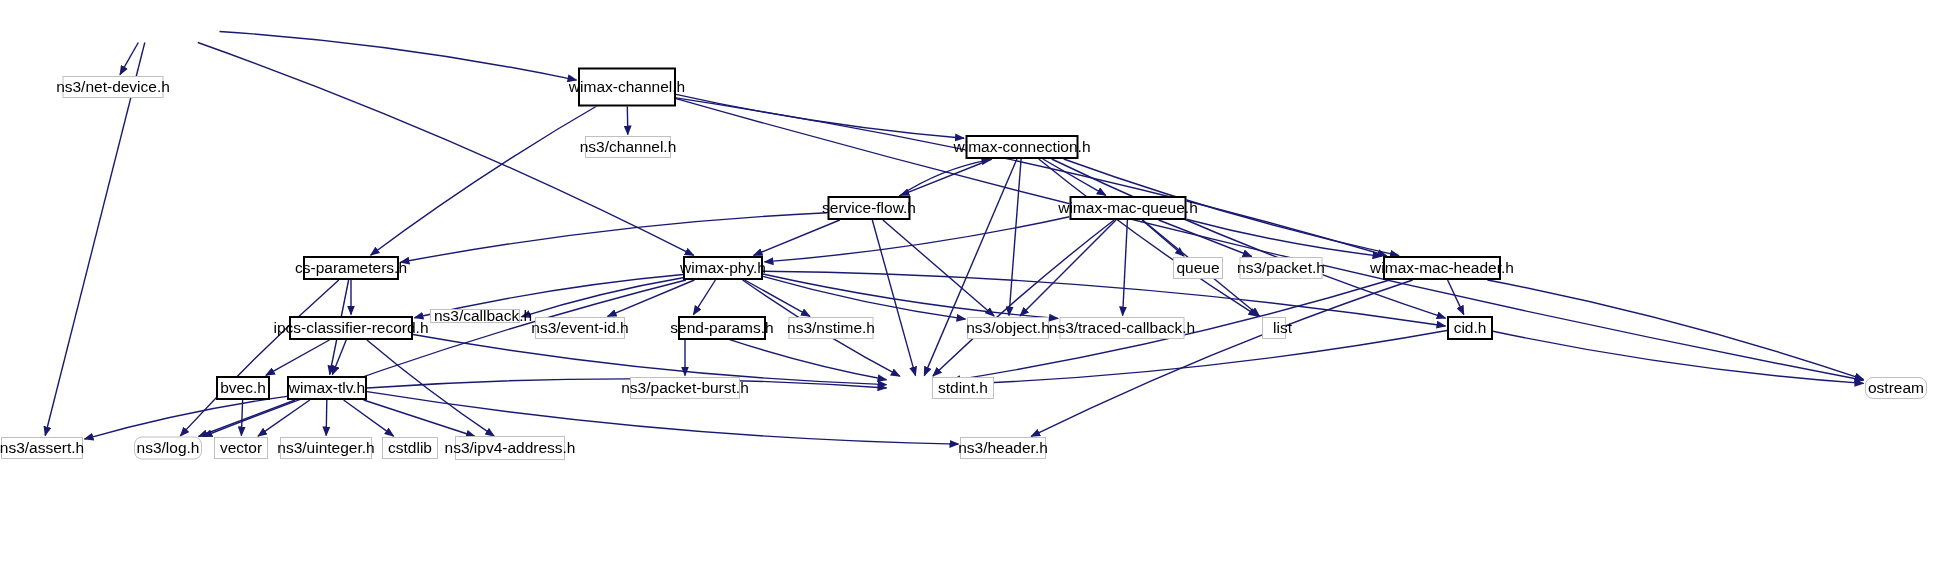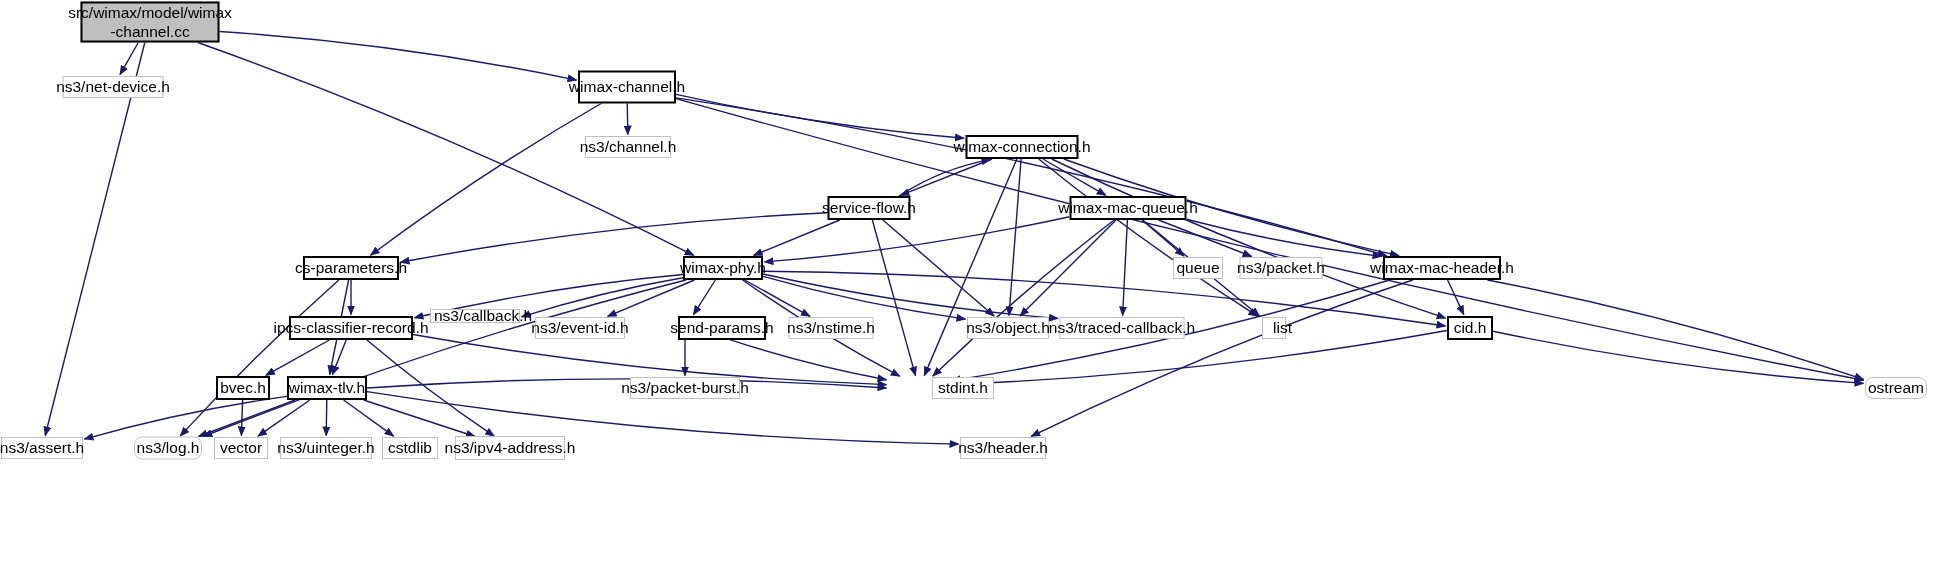--- a/index.html
+++ b/index.html
@@ -124,24 +124,22 @@
         <path d="M295.2,400.0 Q246.9,418.2 198.6,436.5" fill="none" stroke="#191970" stroke-width="1.4" marker-end="url(#arrow)"></path>
         <path d="M309.8,400.0 Q283.9,418.1 258.0,436.1" fill="none" stroke="#191970" stroke-width="1.4" marker-end="url(#arrow)"></path>
         <path d="M326.8,400.0 Q326.5,417.8 326.2,435.5" fill="none" stroke="#191970" stroke-width="1.4" marker-end="url(#arrow)"></path>
         <path d="M343.6,400.0 Q368.6,418.1 393.6,436.1" fill="none" stroke="#191970" stroke-width="1.4" marker-end="url(#arrow)"></path>
         <path d="M363.6,400.0 Q419.3,418.3 475.0,436.5" fill="none" stroke="#191970" stroke-width="1.4" marker-end="url(#arrow)"></path>
         <path d="M367.0,388.0 Q626.8,369.8 886.5,388.0" fill="none" stroke="#191970" stroke-width="1.4" marker-end="url(#arrow)"></path>
         <path d="M367.0,391.6 Q660.9,438.5 958.5,444.1" fill="none" stroke="#191970" stroke-width="1.4" marker-end="url(#arrow)"></path>
       </g>
   </svg>
   <div id="node-layer">
-      <div class="node root" style="left: 150px; top: 22px; width: 139px; height: 41px;">src/wimax/model/wimax
--channel.cc</div>
       <div class="node leaf" style="left: 113px; top: 87px; width: 101px; height: 22px;">ns3/net-device.h</div>
-      <div class="node main" style="left: 627px; top: 87px; width: 98px; height: 33px;">wimax-channel.h</div>
+      <div class="node main" style="left: 627px; top: 87px; width: 98px; height: 39px;">wimax-channel.h</div>
       <div class="node leaf" style="left: 628px; top: 147px; width: 86px; height: 22px;">ns3/channel.h</div>
       <div class="node main" style="left: 1022px; top: 147px; width: 113px; height: 24px;">wimax-connection.h</div>
       <div class="node main" style="left: 869px; top: 208px; width: 83px; height: 24px;">service-flow.h</div>
       <div class="node main" style="left: 1128px; top: 208px; width: 117px; height: 24px;">wimax-mac-queue.h</div>
       <div class="node main" style="left: 351px; top: 268px; width: 96px; height: 24px;">cs-parameters.h</div>
       <div class="node main" style="left: 723px; top: 268px; width: 80px; height: 24px;">wimax-phy.h</div>
       <div class="node leaf" style="left: 1198px; top: 268px; width: 50px; height: 22px;">queue</div>
       <div class="node leaf" style="left: 1281px; top: 268px; width: 83px; height: 22px;">ns3/packet.h</div>
       <div class="node main" style="left: 1442px; top: 268px; width: 118px; height: 24px;">wimax-mac-header.h</div>
       <div class="node main" style="left: 351px; top: 328px; width: 124px; height: 24px;">ipcs-classifier-record.h</div>

